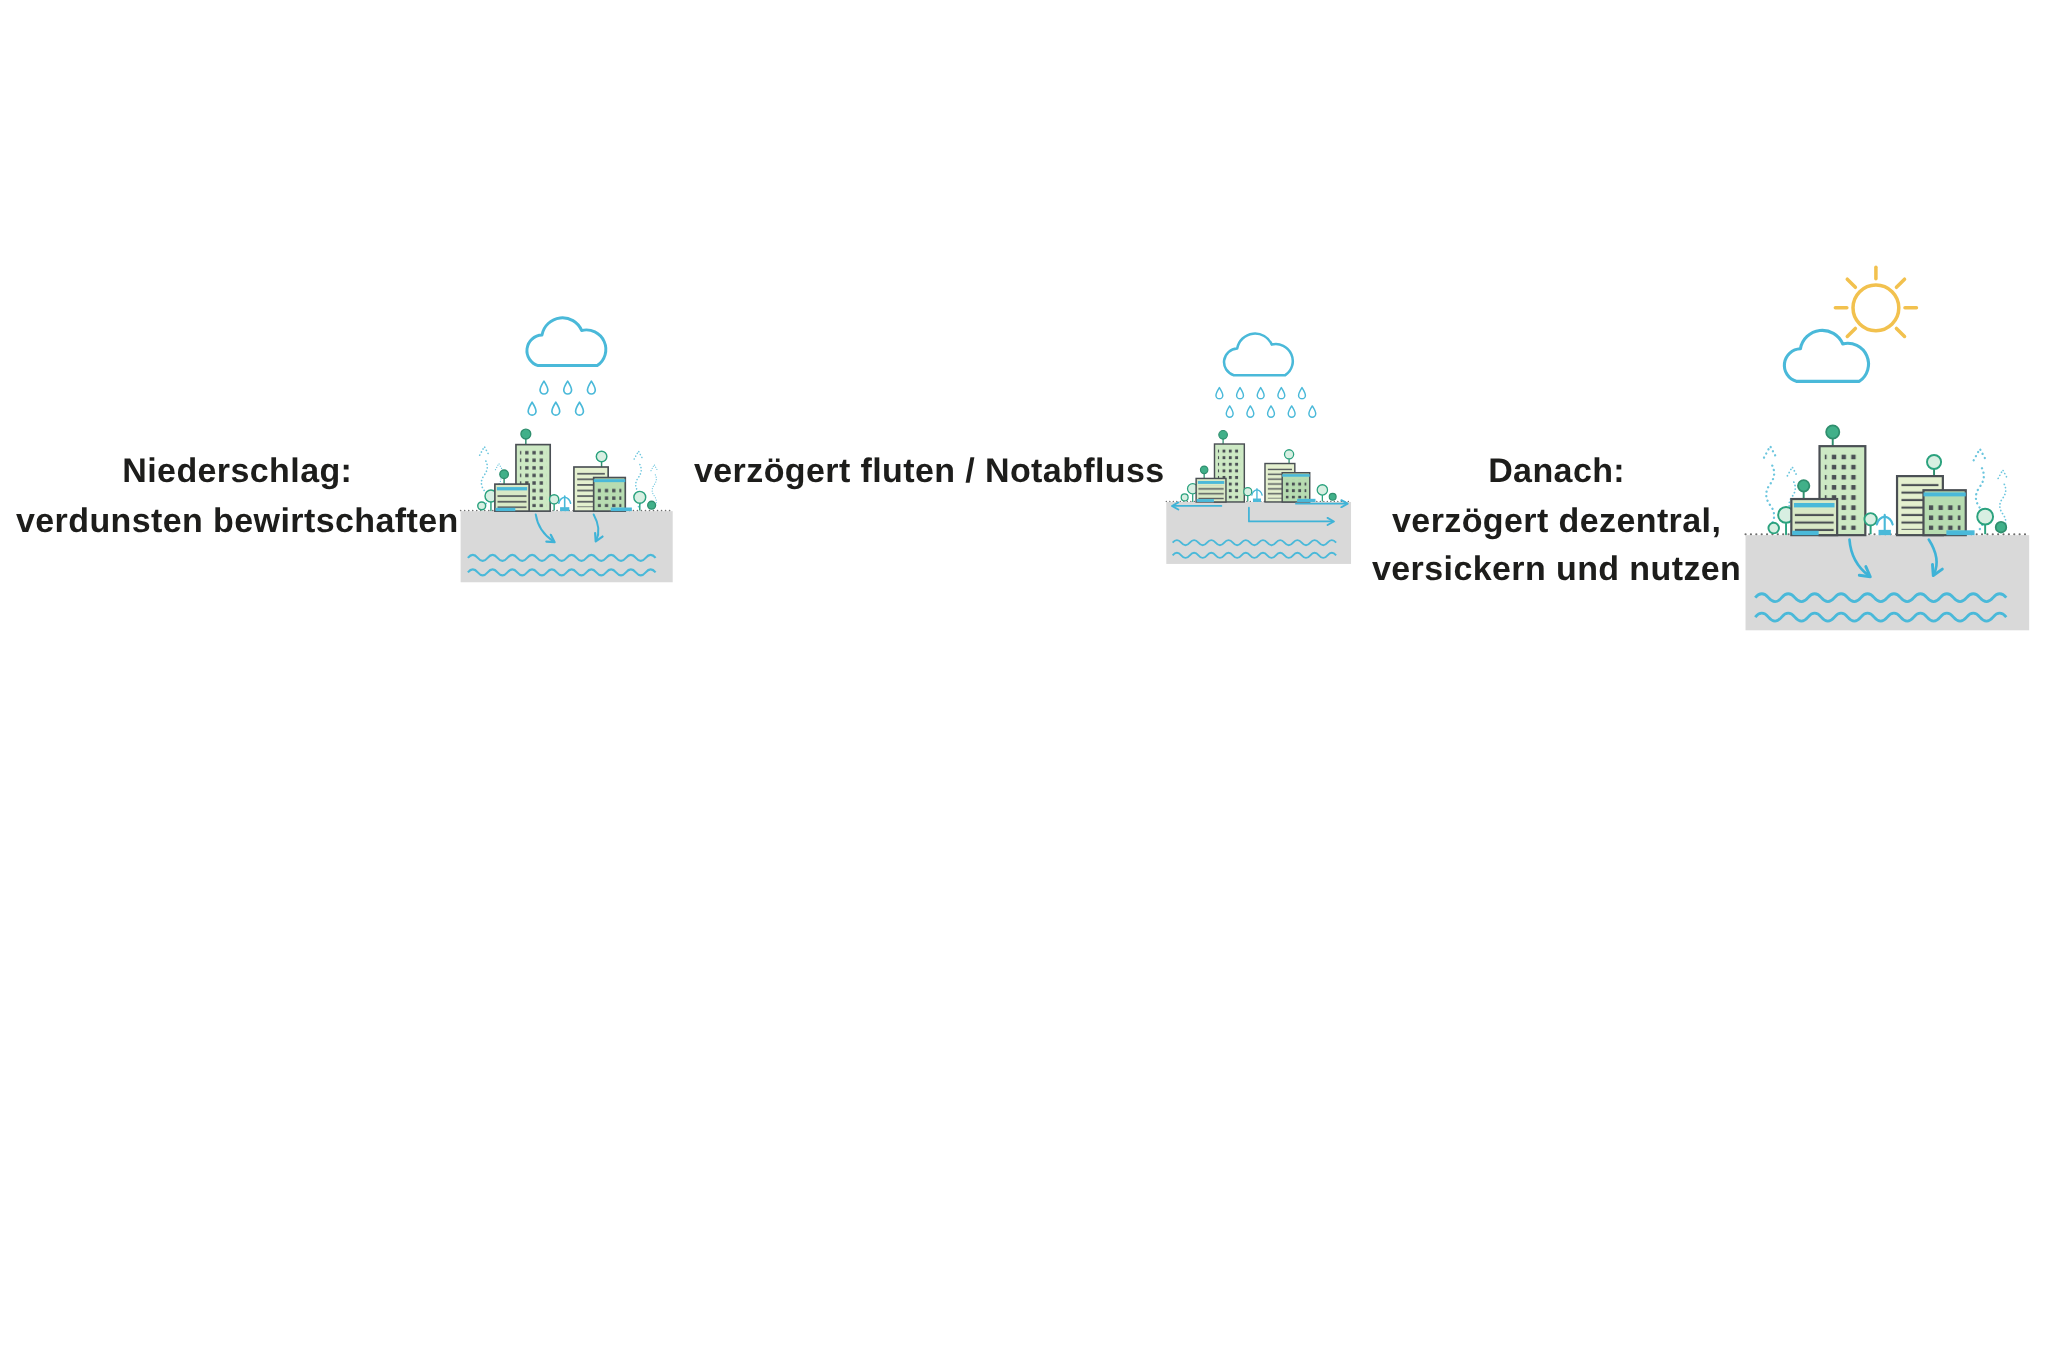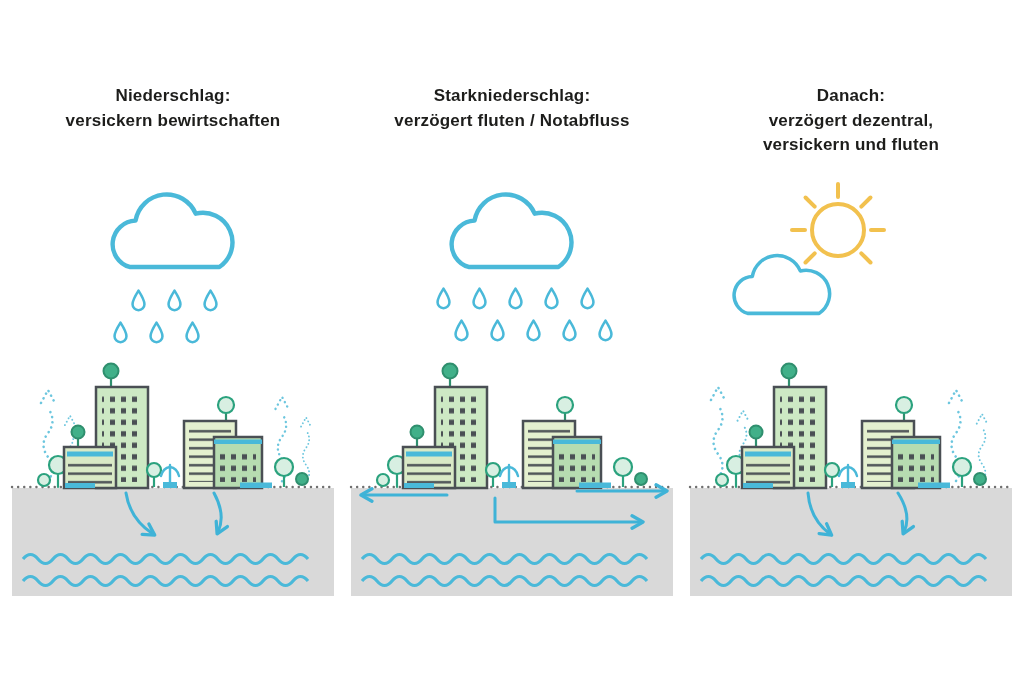--- a/index.html
+++ b/index.html
@@ -4,21 +4,21 @@
 <style>
   html,body{margin:0;padding:0;}
   body{
     width:1024px;height:682px;background:#ffffff;
     font-family:"Liberation Sans",sans-serif;overflow:hidden;
   }
   .wrap{
     display:flex;justify-content:space-between;
     width:1024px;box-sizing:border-box;padding:0 8px;
   }
-  .panel{width:330px;display:flex;flex-direction:column;align-items:center;}
+  .panel{width:330px;display:flex;flex-direction:row;align-items:center;}
   .panel-title{
     margin-top:84px;height:76px;text-align:center;
     font-size:17px;font-weight:bold;line-height:1.45;
     color:#1d1d1b;letter-spacing:.2px;white-space:nowrap;
   }
   .panel-svg{display:block;}
 </style>
 </head>
 <body>
 
@@ -91,21 +91,21 @@
       <circle cx="294" cy="120" r="6" fill="#41b089" stroke="#2f8f6e" stroke-width="2"></circle>
     </symbol>
   </defs>
 </svg>
 
 <div class="wrap">
 
   <div class="panel">
     <div class="panel-title">
       <div>Niederschlag:</div>
-      <div>versickern bewirtschaften</div>
+      <div>verdunsten bewirtschaften</div>
       <div></div>
     </div>
     <svg class="panel-svg" viewBox="0 0 330 440" width="330" height="440">
       <g>
         <use href="#sym-cloud" x="92" y="20" width="148" height="99"></use>
         <use href="#sym-drop" x="122" y="128" width="17" height="24"></use>
         <use href="#sym-drop" x="158" y="128" width="17" height="24"></use>
         <use href="#sym-drop" x="194" y="128" width="17" height="24"></use>
         <use href="#sym-drop" x="104" y="160" width="17" height="24"></use>
         <use href="#sym-drop" x="140" y="160" width="17" height="24"></use>
@@ -128,21 +128,20 @@
       <use href="#sym-city" x="0" y="199" width="330" height="132"></use>
       <g fill="none" stroke="#3fb3d7" stroke-width="3" stroke-linecap="round">
         <path d="M118,333 q4,26 27,41" marker-end="url(#ah)"></path>
         <path d="M206,333 q12,22 4,39" marker-end="url(#ah)"></path>
       </g>
     </svg>
   </div>
 
   <div class="panel">
     <div class="panel-title">
-      <div>Starkniederschlag:</div>
       <div>verzögert fluten / Notabfluss</div>
       <div></div>
     </div>
     <svg class="panel-svg" viewBox="0 0 330 440" width="330" height="440">
       <g>
         <use href="#sym-cloud" x="92" y="20" width="148" height="99"></use>
         <use href="#sym-drop" x="88" y="126" width="17" height="24"></use>
         <use href="#sym-drop" x="124" y="126" width="17" height="24"></use>
         <use href="#sym-drop" x="160" y="126" width="17" height="24"></use>
         <use href="#sym-drop" x="196" y="126" width="17" height="24"></use>
@@ -167,21 +166,21 @@
         <path d="M148,338 L148,362 L294,362" marker-end="url(#ah)"></path>
         <path d="M230,331 L318,331" marker-end="url(#ah)"></path>
       </g>
     </svg>
   </div>
 
   <div class="panel">
     <div class="panel-title">
       <div>Danach:</div>
       <div>verzögert dezentral,</div>
-      <div>versickern und fluten</div>
+      <div>versickern und nutzen</div>
     </div>
     <svg class="panel-svg" viewBox="0 0 330 440" width="330" height="440">
       <g>
         <g stroke="#f2c14e" stroke-width="4" stroke-linecap="round" fill="none">
           <circle cx="152" cy="70" r="26" fill="#ffffff"></circle>
           <line x1="185" y1="70" x2="198" y2="70"></line>
           <line x1="175.3" y1="46.7" x2="184.5" y2="37.5"></line>
           <line x1="152" y1="37" x2="152" y2="24"></line>
           <line x1="128.7" y1="46.7" x2="119.5" y2="37.5"></line>
           <line x1="119" y1="70" x2="106" y2="70"></line>

